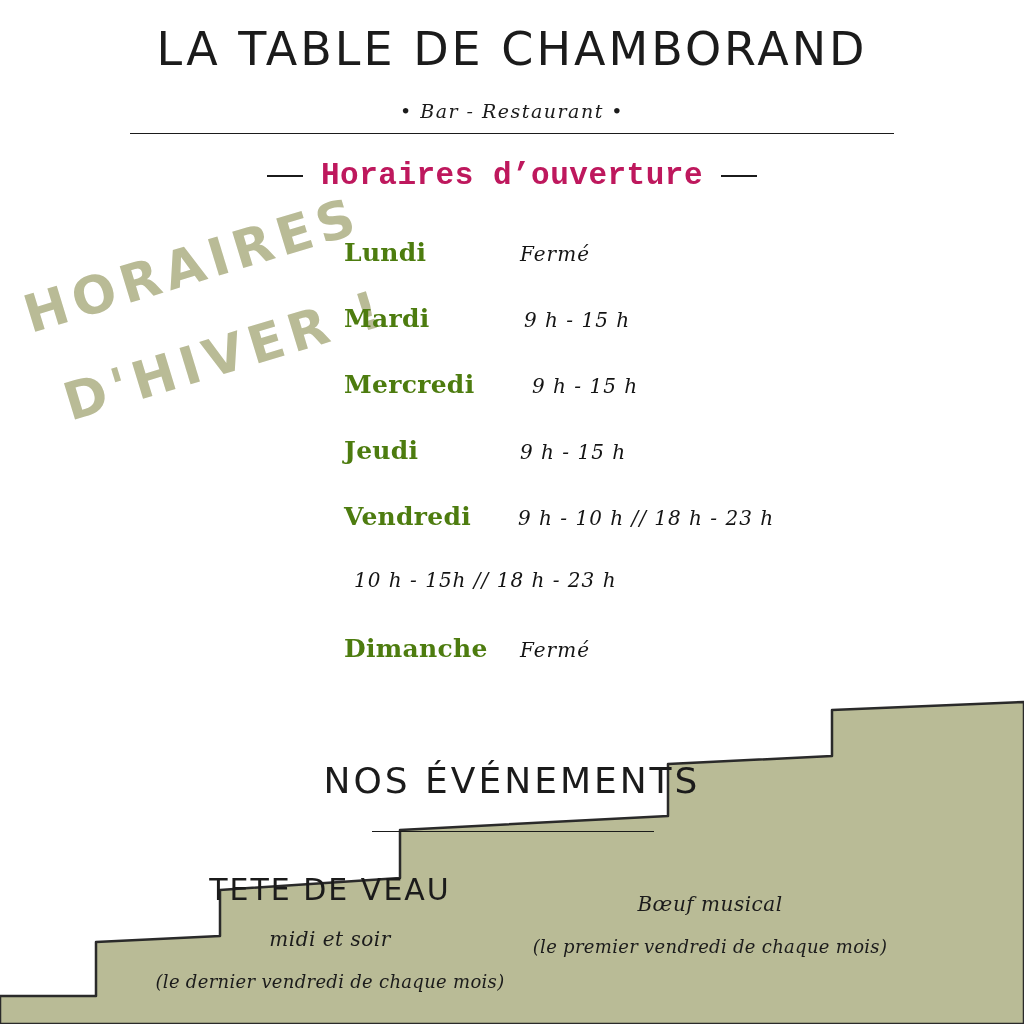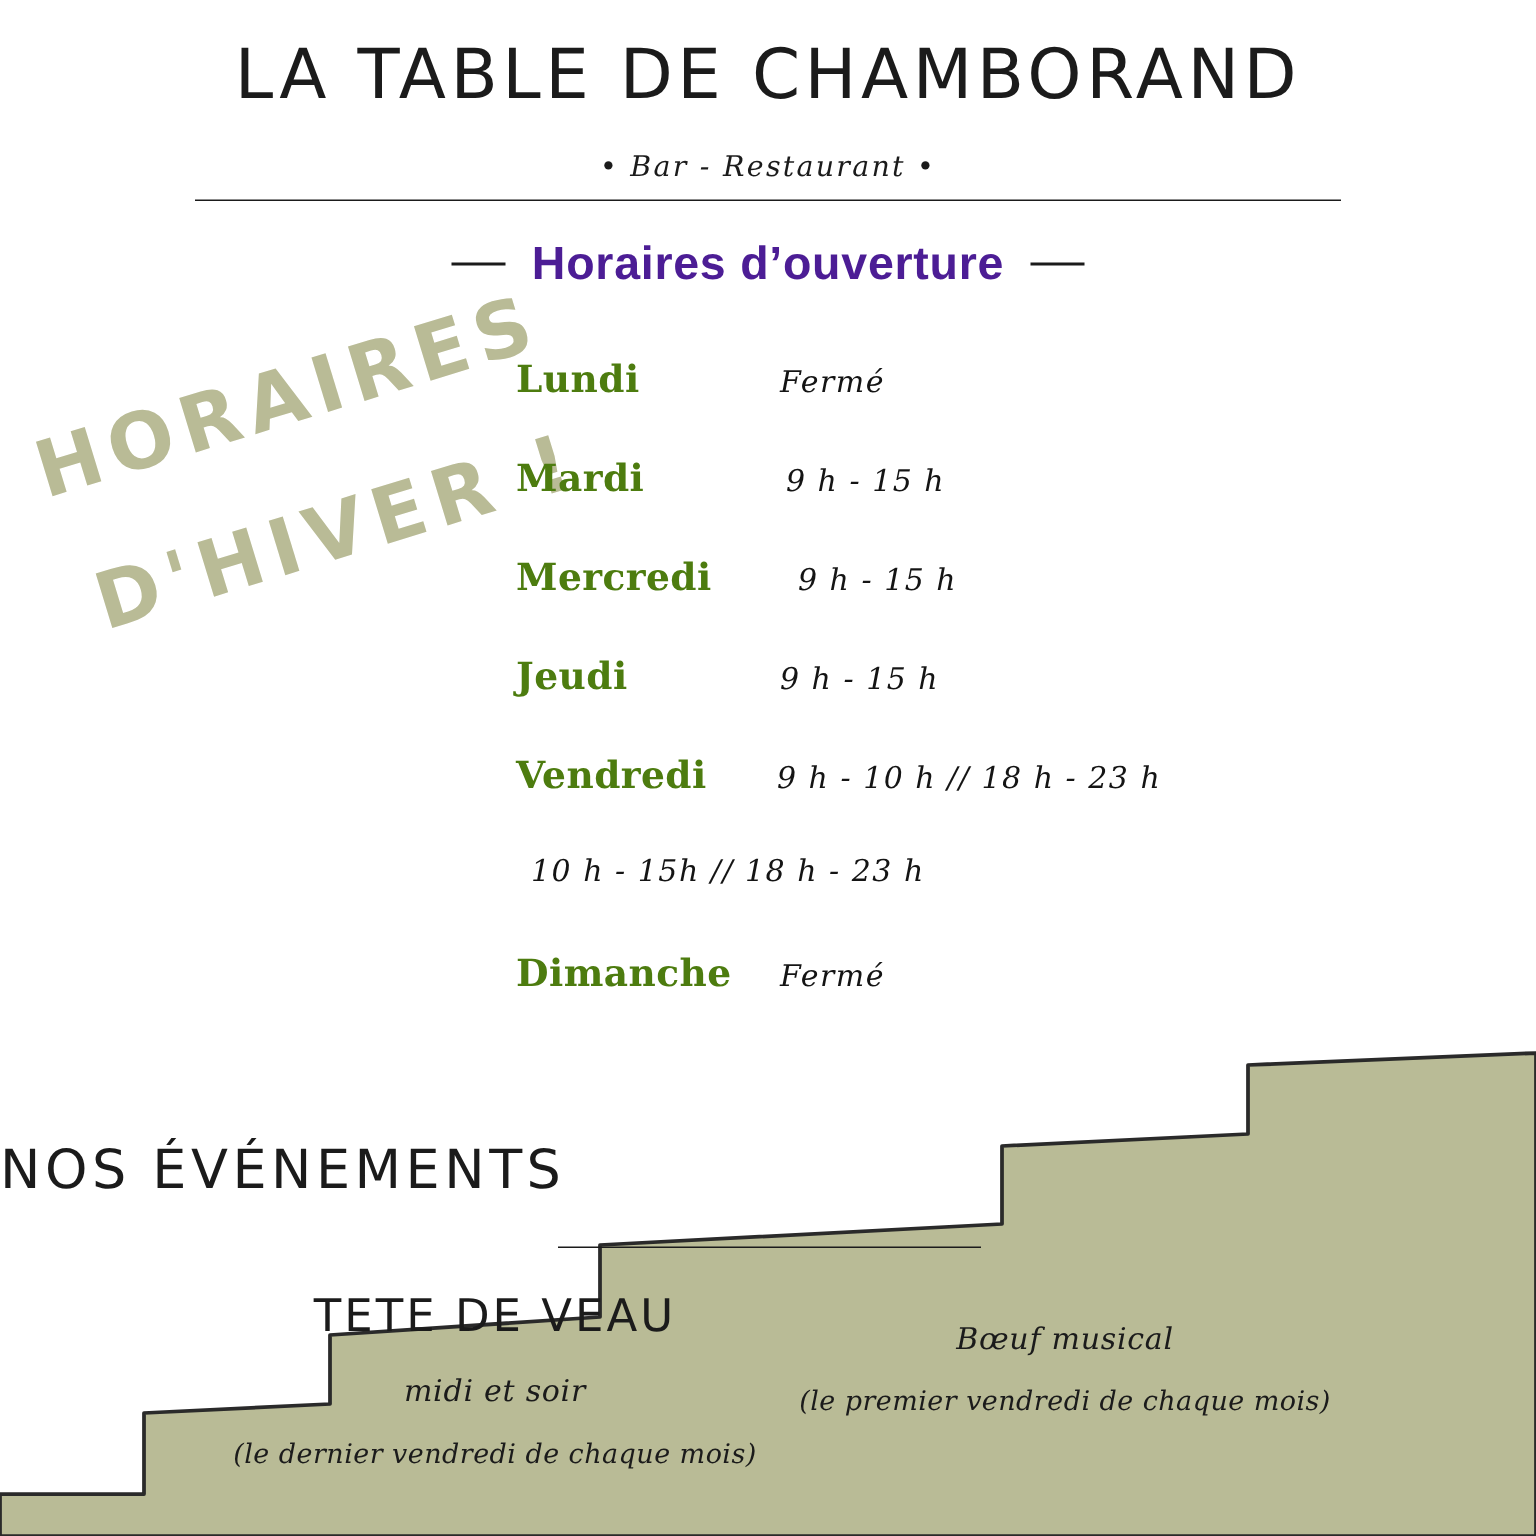--- a/index.html
+++ b/index.html
@@ -68,24 +68,24 @@
     justify-content: center;
     gap: 18px;
   }
   .sched-heading .dash {
     display: inline-block;
     width: 36px;
     height: 2px;
     background: #1b1b1b;
   }
   .sched-heading .txt {
-    font-family: Liberation Sans, sans-serif;
+    font-family: Liberation Mono, monospace;
     font-weight: bold;
     font-size: 31px;
-    color: #4c1d95;
+    color: #be185d;
     letter-spacing: 0.5px;
   }
 
   
   .stamp {
     position: absolute;
     left: 10px;
     top: 205px;
     width: 330px;
     height: 240px;
@@ -156,36 +156,38 @@
     width: 1024px;
     height: 440px;
   }
 
   
   .events-title {
     position: absolute;
     top: 760px;
     left: 0;
     width: 1024px;
+    text-align: center;
     font-family: "DejaVu Sans", sans-serif;
     font-size: 36px;
     letter-spacing: 3px;
     color: #1b1b1b;
   }
   .events-rule {
     position: absolute;
     top: 831px;
     left: 372px;
     width: 282px;
     height: 1px;
     background: #1b1b1b;
   }
   .event {
     position: absolute;
     text-align: center;
+    margin-top: 12px;
   }
   .event.left  { left: 120px; top: 860px; width: 420px; }
   .event.right { left: 490px; top: 860px; width: 440px; }
   .event .ev-name {
     font-family: "DejaVu Sans", sans-serif;
     font-size: 30px;
     letter-spacing: 2px;
     color: #1b1b1b;
     white-space: nowrap;
   }

